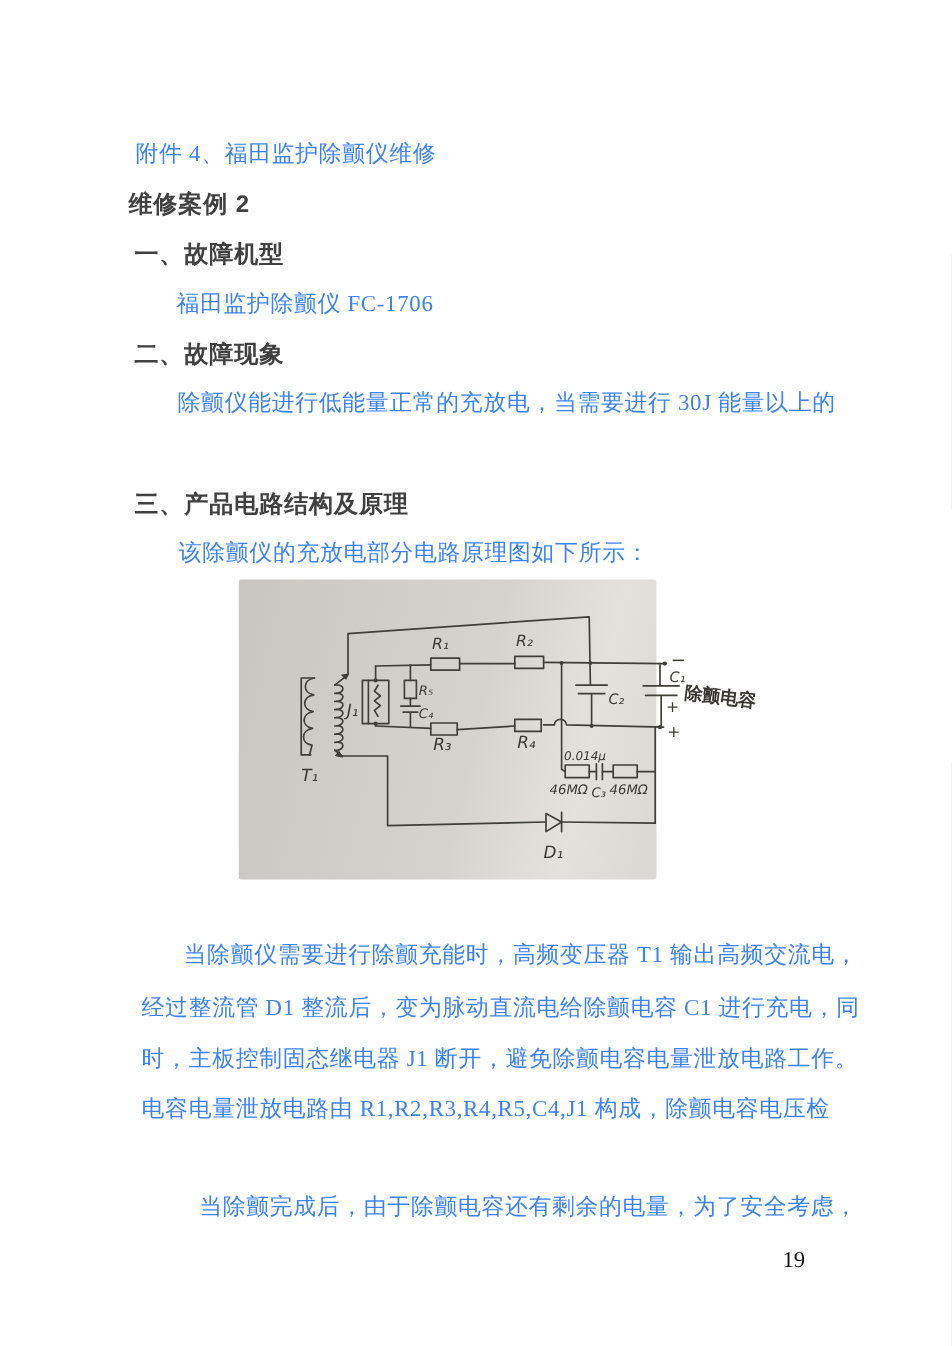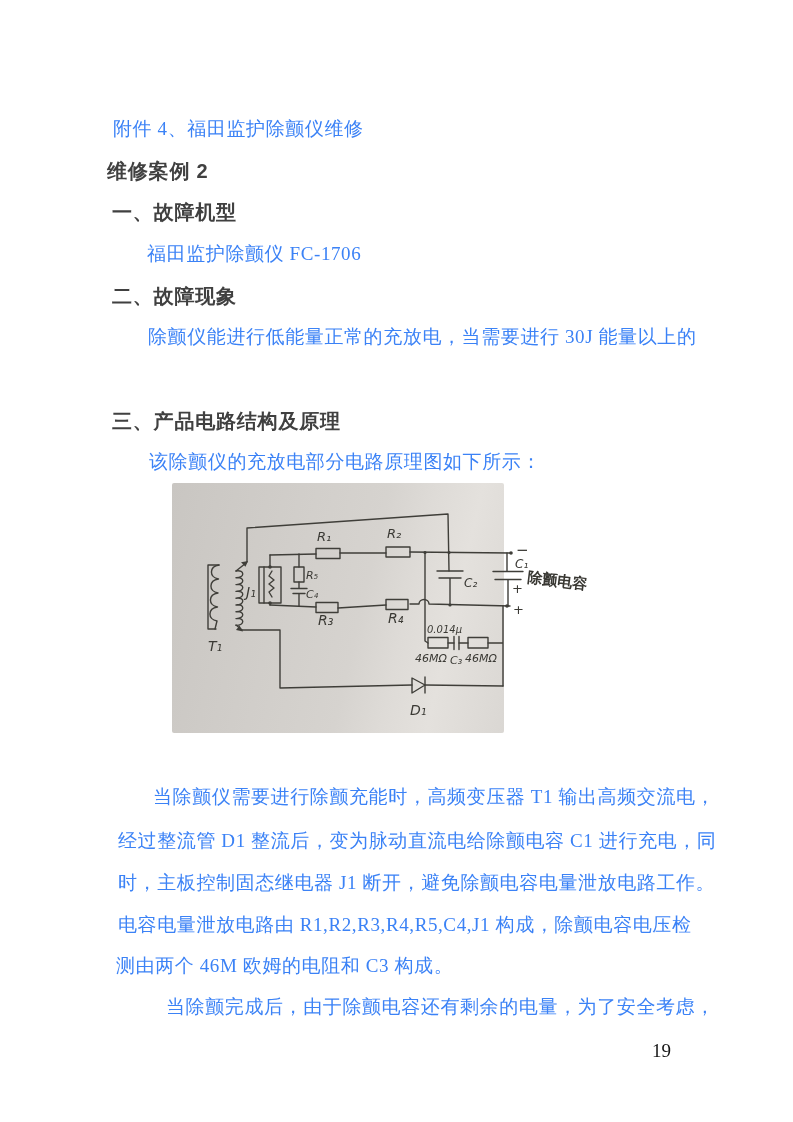--- a/index.html
+++ b/index.html
@@ -30,30 +30,31 @@
     white-space:nowrap;
     color:#404040;
   }
   .pageno{
     position:absolute;
     font-size:19px;
     color:#161616;
   }
   .photo{
     position:absolute;
-    left:172px;top:483px;
+    left:199px;top:483px;
     width:332px;height:250px;
     background:linear-gradient(103deg,
       #c9c6c2 0%,
       #d2cfcb 38%,
       #d6d3cf 56%,
       #dedbd7 68%,
       #e4e1dd 80%,
       #dad7d3 100%);
     border-radius:2px;
+    padding-left:16px;
   }
   .photo svg{display:block;}
   .hw{ 
     font-family:"DejaVu Sans",sans-serif;
     font-style:italic;
     fill:#3a3934;
   }
   .hwcn{
     font-family:"DejaVu Sans",sans-serif;
     font-weight:600;
@@ -166,18 +167,17 @@
         <text class="hw" x="238" y="232" font-size="14">D₁</text>
         <text class="hwcn" x="355" y="99" font-size="15" transform="rotate(7 355 99)">除颤电容</text>
       </g>
     </svg>
   </div>
 
   <div class="ln" style="top:784px;left:153px;">当除颤仪需要进行除颤充能时，高频变压器 T1 输出高频交流电，</div>
   <div class="ln" style="top:828px;left:118px;">经过整流管 D1 整流后，变为脉动直流电给除颤电容 C1 进行充电，同</div>
   <div class="ln" style="top:870px;left:118px;">时，主板控制固态继电器 J1 断开，避免除颤电容电量泄放电路工作。</div>
   <div class="ln" style="top:912px;left:118px;">电容电量泄放电路由 R1,R2,R3,R4,R5,C4,J1 构成，除颤电容电压检</div>
-  <div class="ln" style="top:953px;left:116px;">测由两个 46M 欧姆的电阻和 C3 构成。</div>
   <div class="ln" style="top:994px;left:166px;">当除颤完成后，由于除颤电容还有剩余的电量，为了安全考虑，</div>
 
   <div class="pageno" style="top:1040px;left:652px;">19</div>
 
 </div>
 
 </body></html>

